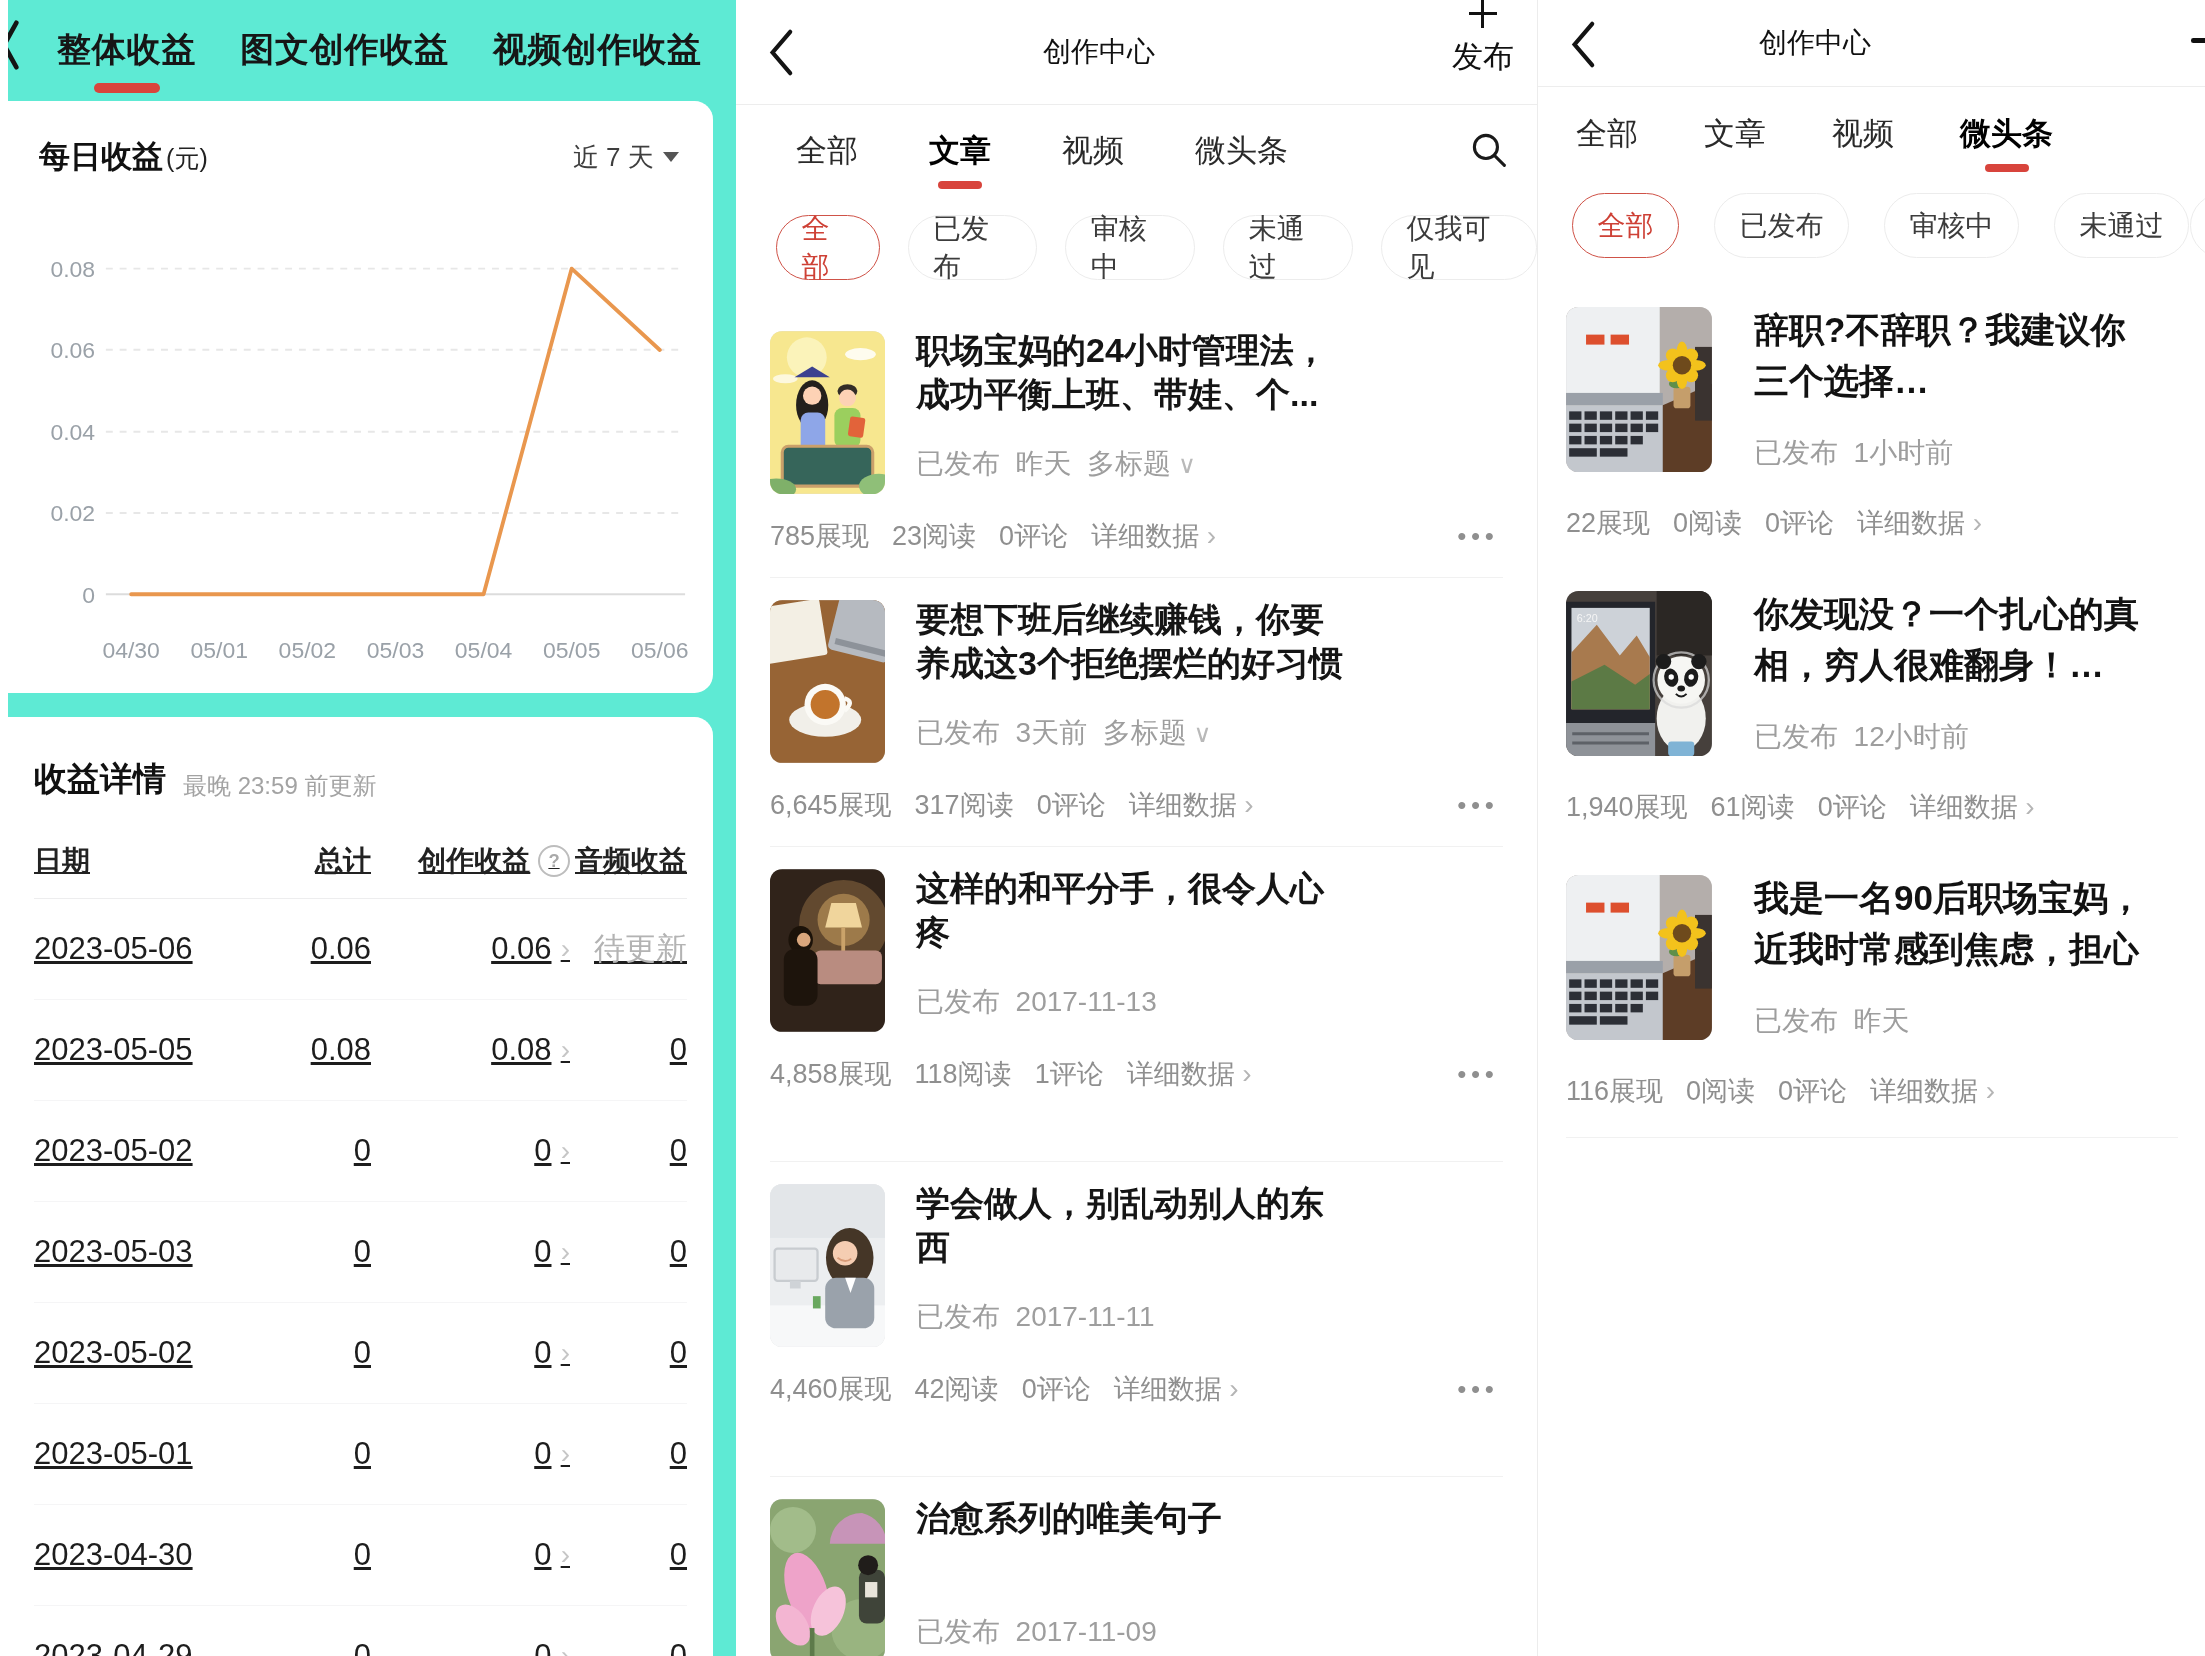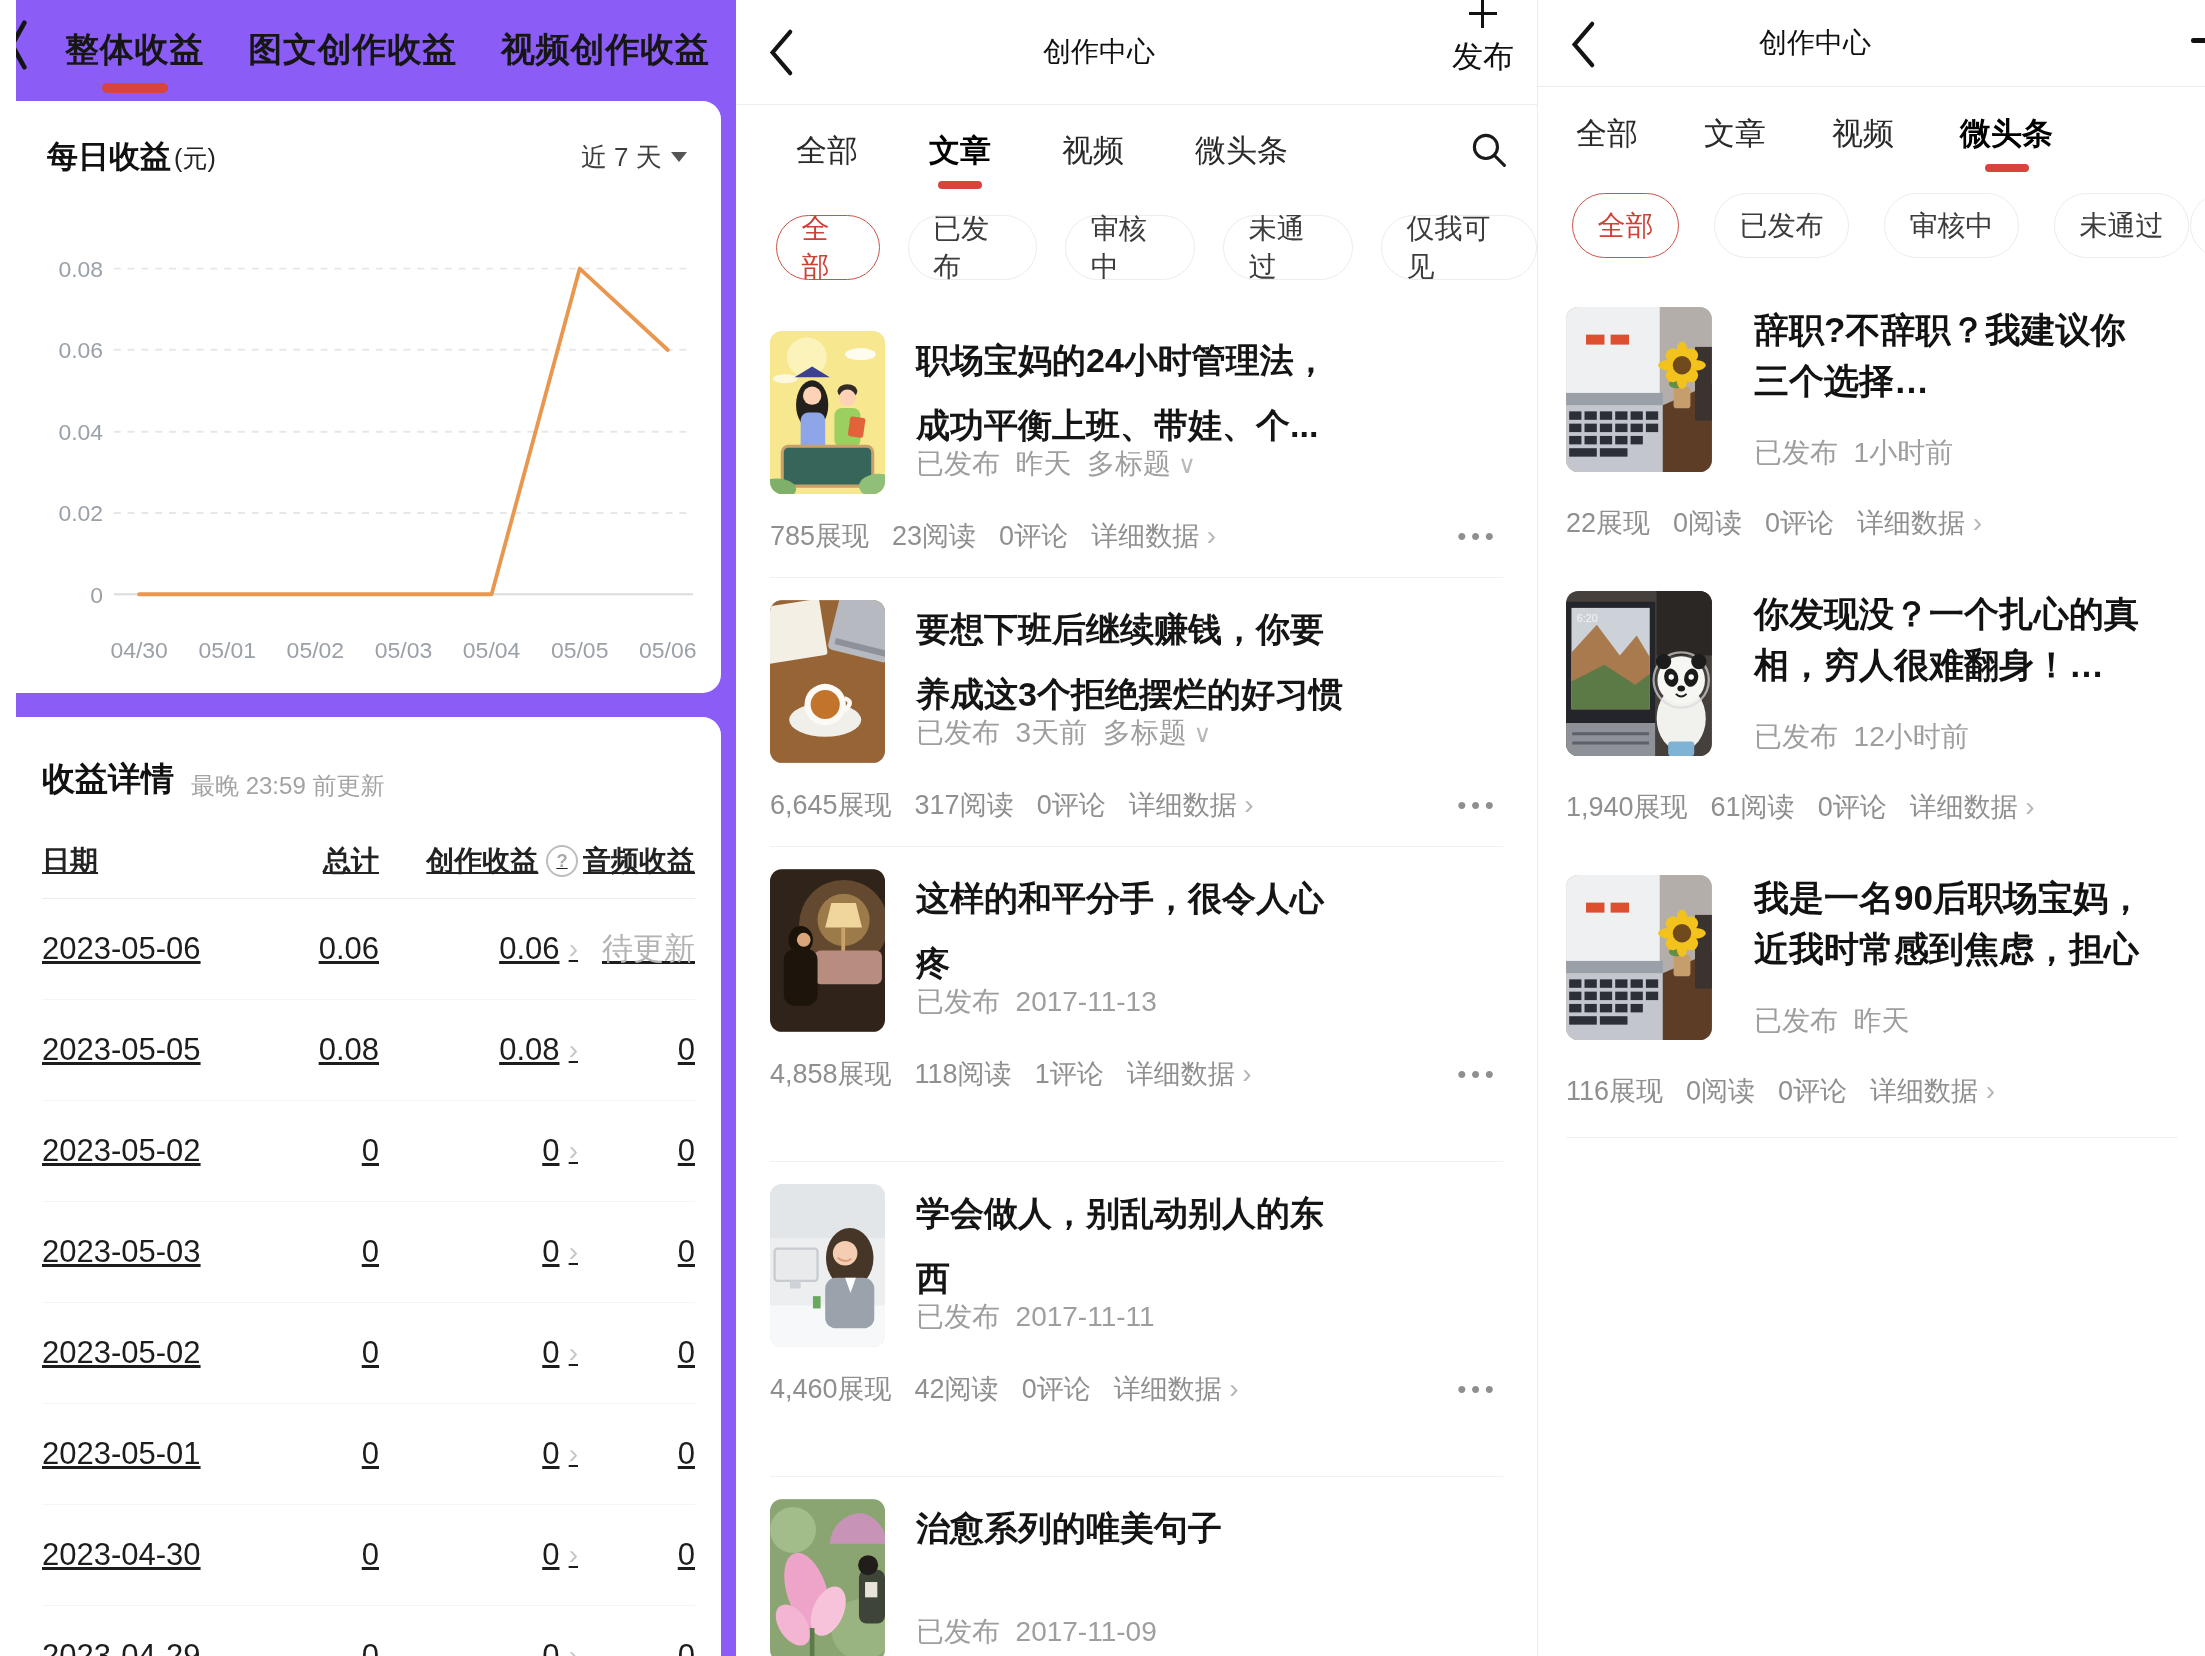--- a/index.html
+++ b/index.html
@@ -1,21 +1,21 @@
 <!DOCTYPE html>
 <html style="font-size:12.3px"><head>
 <meta charset="utf-8">
 <style>
   html,body{margin:0;padding:0;background:#ffffff;}
   .canvas{position:relative;width:2205px;height:1656px;overflow:hidden;
     font-family:"Liberation Sans","DejaVu Sans",sans-serif;background:#fff;}
   .screen{position:absolute;top:0;height:1656px;overflow:hidden;}
 
   
-  .screen-left{left:16px;width:780px;background:#8b5cf6;}
+  .screen-left{left:8px;width:780px;background:#5eead4;}
   .lt-tabs{position:relative;height:100px;display:flex;align-items:center;gap:44px;padding-left:49px;}
   .edge-chevron{position:absolute;left:-7px;top:18.4px;}
   .lt-tab{position:relative;font-size:34px;font-weight:600;color:#161616;letter-spacing:0.8px;}
   .lt-tab.active{font-weight:800;}
   .lt-tab.active::after{content:"";position:absolute;left:50%;transform:translateX(-50%);
     bottom:-20px;width:66px;height:10px;border-radius:6.1px;background:#d8443c;}
   .card{position:absolute;left:0;width:705px;background:#ffffff;}
   .chart-card{top:101px;height:592px;border-radius:0 18.4px 18.4px 0;}
   .card-head{display:flex;align-items:center;justify-content:space-between;padding:35px 34px 0 31px;}
   .dc-title .t1{font-size:31px;font-weight:700;color:#111;margin-top:13px;}
@@ -73,21 +73,21 @@
   .plus-icon{position:relative;width:28px;height:28px;}
   .plus-icon::before{content:"";position:absolute;left:0;top:12.3px;width:28px;height:3.1px;background:#111;}
   .plus-icon::after{content:"";position:absolute;left:12.3px;top:0;width:3.1px;height:28px;background:#111;}
   .search-btn{position:absolute;right:28px;top:24.5px;}
   .articles{padding:0 34px;margin-top:29px;}
   .article{position:relative;height:268px;}
   .article + .article{border-top:1.5px solid #f1f1f1;}
   .article.spaced{margin-top:46px;}
   .a-thumb{position:absolute;left:0;top:21.5px;width:115px;height:163px;border-radius:12.3px;
     overflow:hidden;background:#ddd;}
-  .a-title{margin-left:146px;padding-top:18.4px;font-size:34px;line-height:65px;font-weight:600;
+  .a-title{margin-left:146px;padding-top:18.4px;font-size:34px;line-height:44px;font-weight:600;
     color:#151515;white-space:pre-line;width:594px;}
   .a-meta{position:absolute;left:146px;top:136px;}
   .a-stats{position:absolute;left:0;right:4.6px;top:209px;display:flex;}
 
   
   .screen-right{left:1537px;width:668px;background:#fff;border-left:1.5px solid #ececec;}
   .screen-right .app-header{height:86px;}
   .screen-right .app-title{height:86px;left:221px;}
   .screen-right .back-btn{top:20px;}
   .plus-partial{position:absolute;right:-7.7px;top:38px;width:23px;height:5.4px;background:#111;border-radius:2.3px;}

